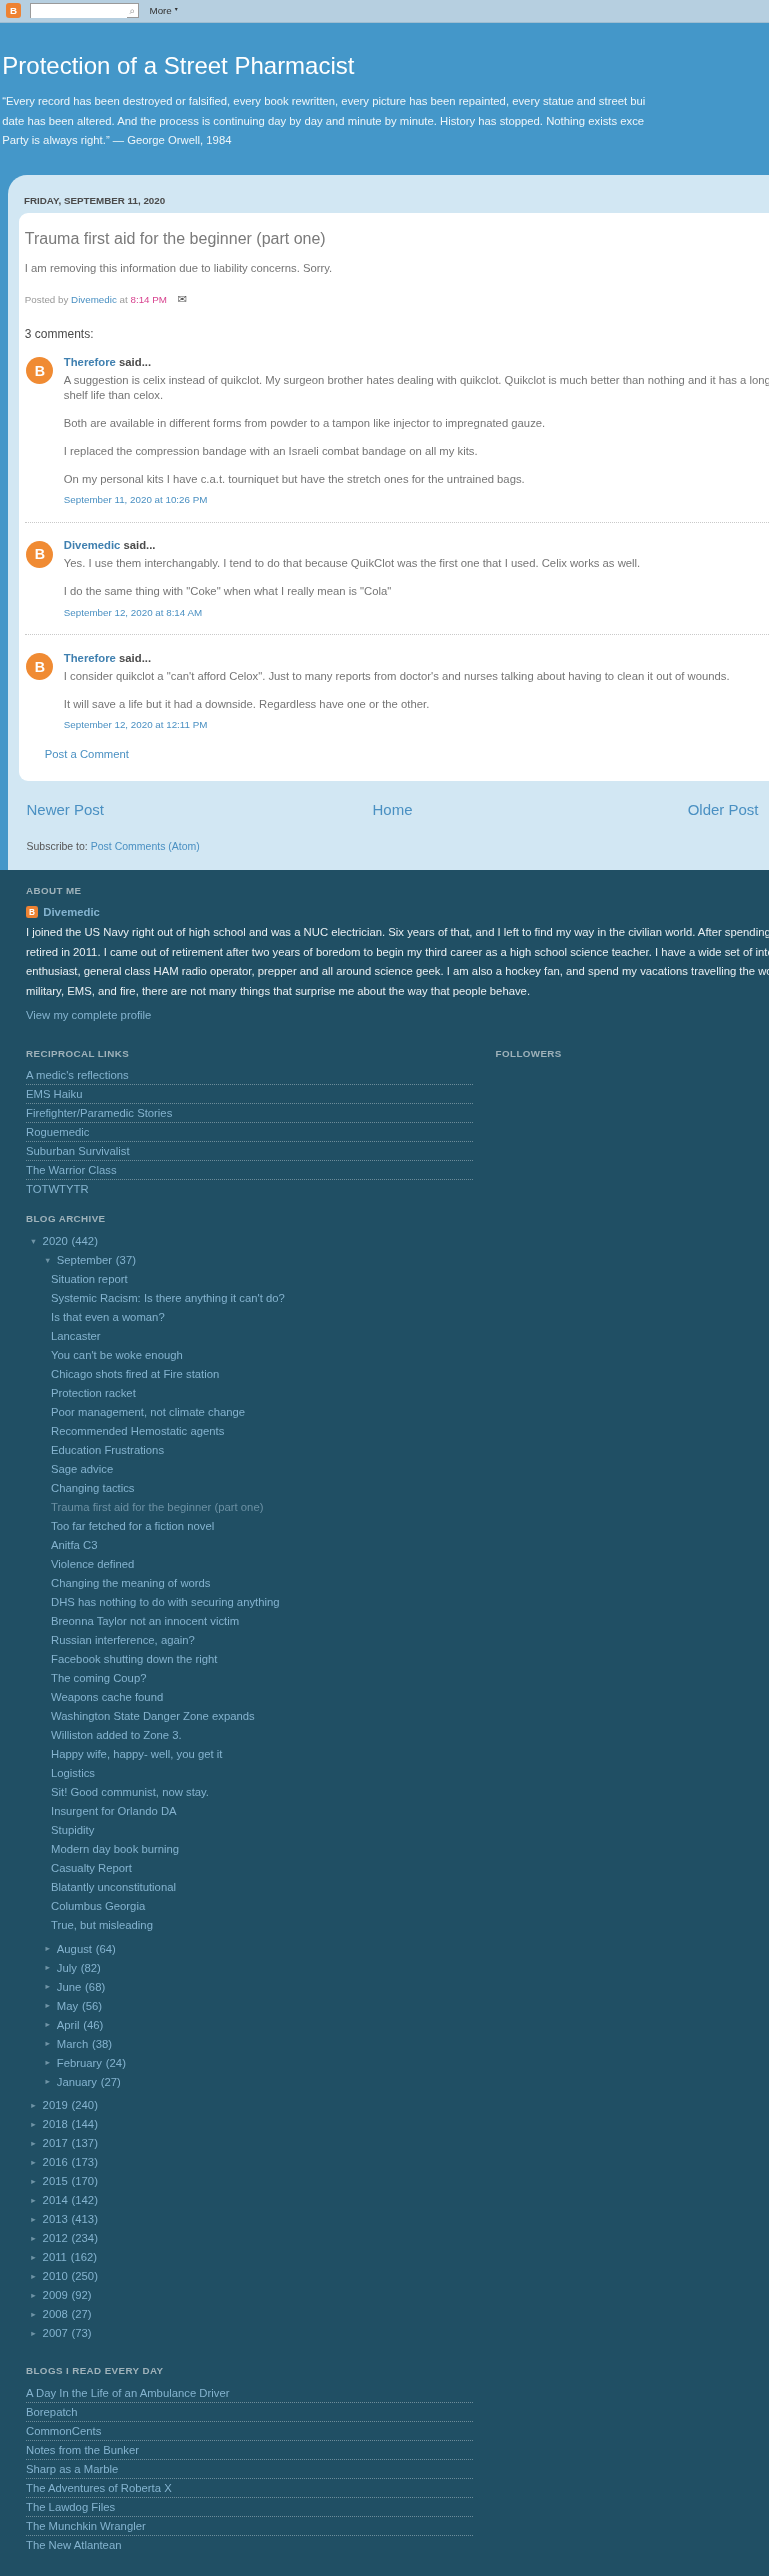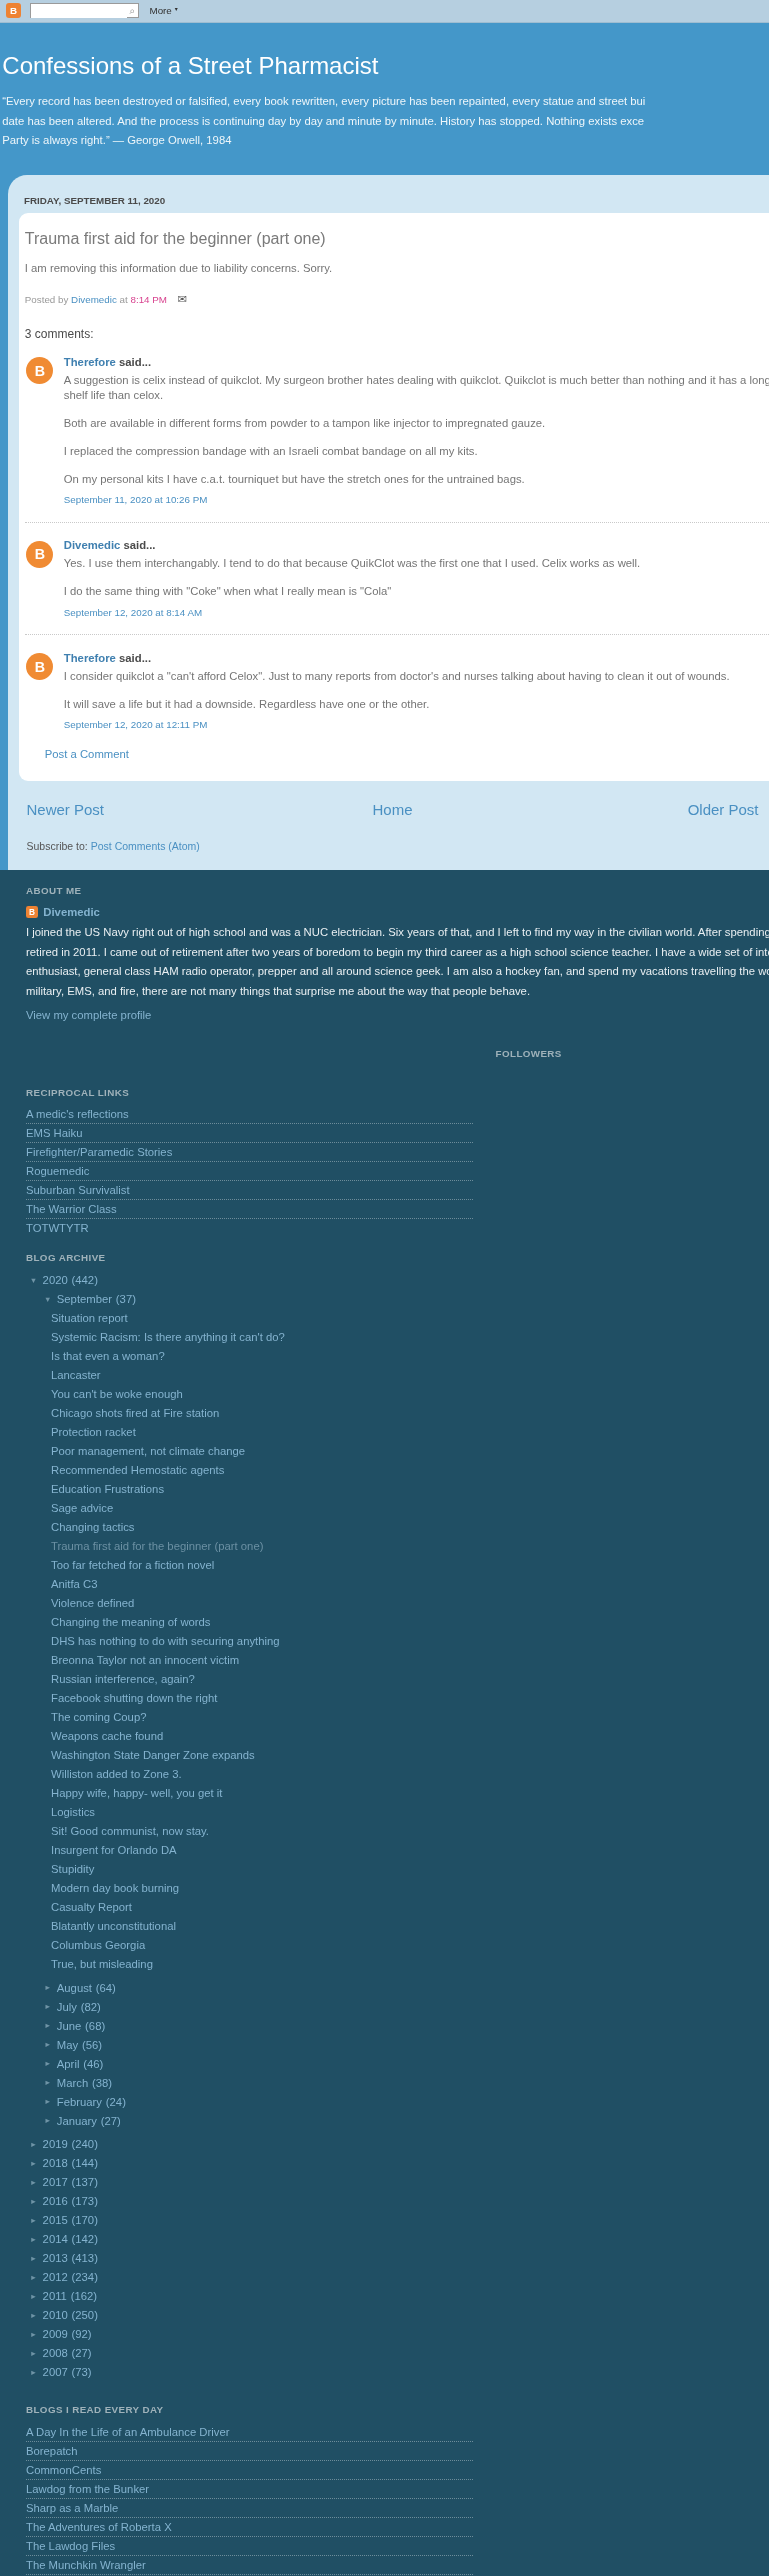--- a/index.html
+++ b/index.html
@@ -62,21 +62,21 @@
   
   .bottom{background:#204f64;min-height:1738px;padding:15px 0 18px 26px;box-sizing:border-box;}
   .sb-heading{font-size:9.8px;font-weight:bold;color:#9fb2ba;letter-spacing:0.4px;}
   .profile-row{display:flex;align-items:center;gap:5.3px;margin:9.8px 0 5.3px 0;}
   .mini-b{width:12px;height:12px;border-radius:2.3px;background:#ee8333;color:#fff;font-weight:bold;
     font-size:8.3px;display:flex;align-items:center;justify-content:center;}
   .profile-name{font-size:11.3px;font-weight:bold;color:#84b3cf;cursor:pointer;}
   .bio-line{font-size:11.3px;line-height:19.5px;color:#e9eff2;white-space:nowrap;}
   .profile-link{display:inline-block;margin-top:7.5px;font-size:11.3px;color:#84b3cf;cursor:pointer;}
   .cols{display:flex;margin-top:25.6px;}
-  .col-left{width:447px;margin-top:39px;}
+  .col-left{width:447px;}
   .col-right{margin-left:22.6px;flex:1;}
   .linklist{margin-top:7.5px;}
   .linklist .item{font-size:11.3px;color:#84b3cf;padding:3px 0;cursor:pointer;
     border-bottom:0.8px dotted rgba(255,255,255,.35);}
   .linklist .item:last-child{border-bottom:none;}
   .archive{margin-top:15px;}
   .arch-tree{margin-top:7.5px;font-size:11.3px;}
   .arch-row{display:flex;align-items:center;height:19px;}
   .arrow{width:10.5px;font-size:7.5px;color:#6f94a6;margin-right:3.8px;text-align:center;cursor:pointer;}
   .arch-row.l1{margin-left:2.3px;}
@@ -97,21 +97,21 @@
     <input type="text" style="">
     <span class="mag">⌕</span>
   </div>
   <div class="nav-more">
     <span>More</span>
     <span class="caret">▾</span>
   </div>
 </div>
 
 <div class="masthead">
-  <div class="blog-title">Confessions of a Street Pharmacist</div>
+  <div class="blog-title">Protection of a Street Pharmacist</div>
   <div class="blog-desc">
     <div class="desc-line">“Every record has been destroyed or falsified, every book rewritten, every picture has been repainted, every statue and street bui</div>
     <div class="desc-line">date has been altered. And the process is continuing day by day and minute by minute. History has stopped. Nothing exists exce</div>
     <div class="desc-line">Party is always right.” — George Orwell, 1984</div>
   </div>
 </div>
 
 <div class="content-outer">
   <div class="content-box">
 
@@ -479,21 +479,21 @@
   <div class="blogroll">
     <div class="sb-heading">BLOGS I READ EVERY DAY</div>
     <div class="linklist">
 
         <div class="item">A Day In the Life of an Ambulance Driver</div>
 
         <div class="item">Borepatch</div>
 
         <div class="item">CommonCents</div>
 
-        <div class="item">Lawdog from the Bunker</div>
+        <div class="item">Notes from the Bunker</div>
 
         <div class="item">Sharp as a Marble</div>
 
         <div class="item">The Adventures of Roberta X</div>
 
         <div class="item">The Lawdog Files</div>
 
         <div class="item">The Munchkin Wrangler</div>
 
         <div class="item">The New Atlantean</div>

